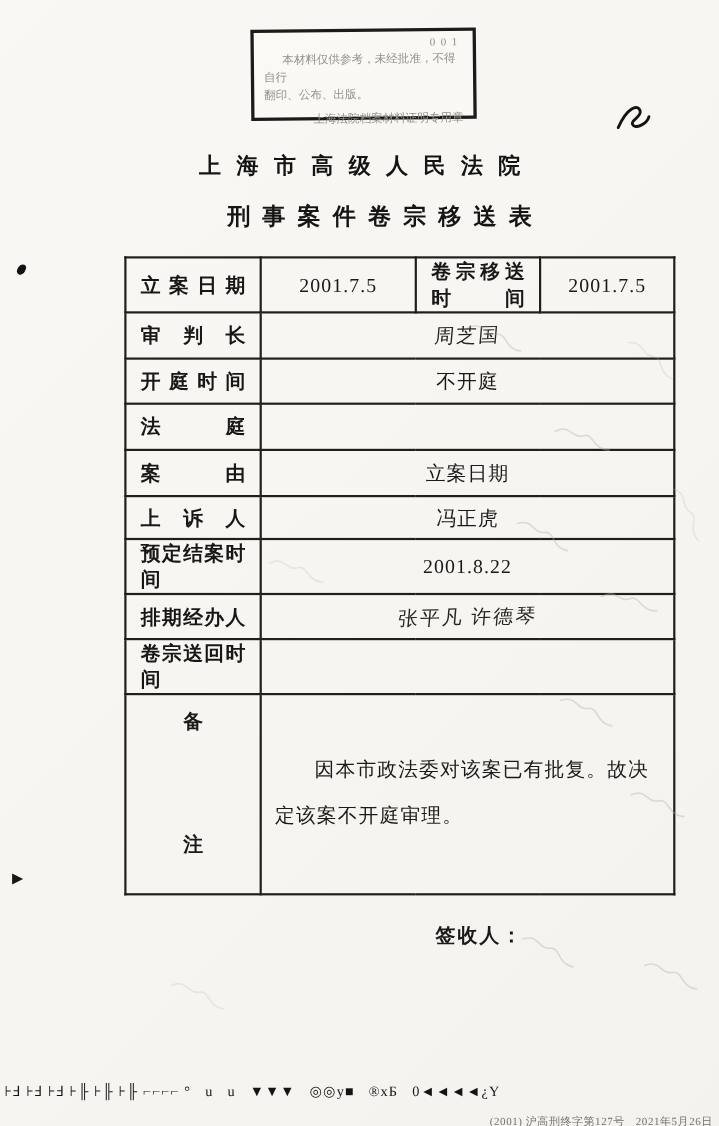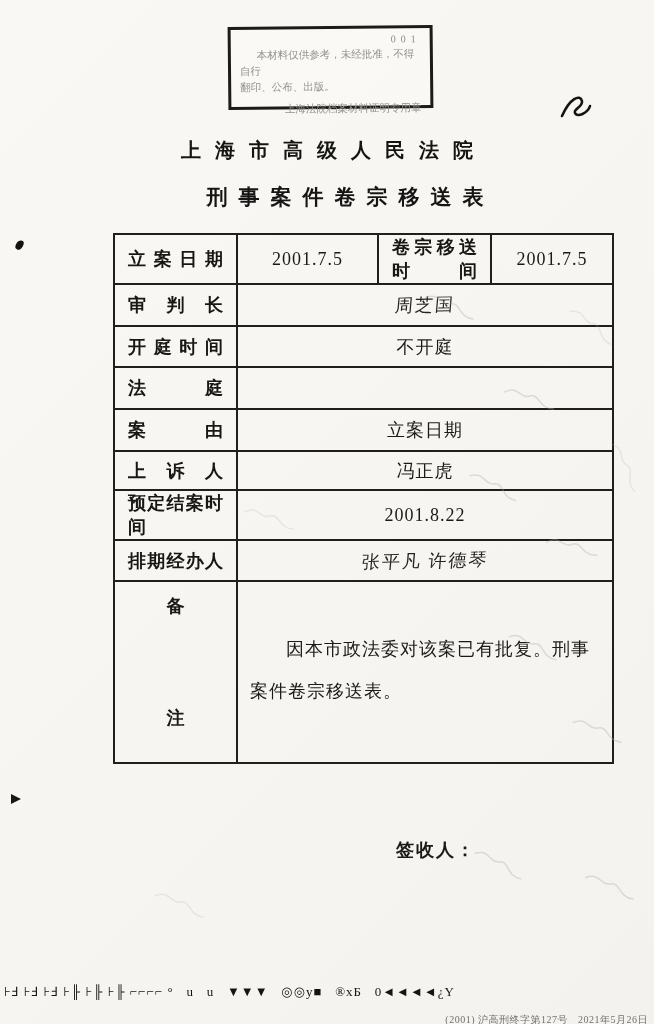--- a/index.html
+++ b/index.html
@@ -185,26 +185,30 @@
       <td class="value" colspan="3">冯正虎</td>
     </tr>
     <tr class="r8">
       <td class="label">预定结案时间</td>
       <td class="value" colspan="3">2001.8.22</td>
     </tr>
     <tr class="r9">
       <td class="label">排期经办人</td>
       <td class="value" colspan="3"><span class="hand">张平凡 许德琴</span></td>
     </tr>
+    <tr class="r10">
+      <td class="label">卷宗送回时间</td>
+      <td class="value" colspan="3"></td>
+    </tr>
     <tr class="r11">
       <td class="remark-label">
         <span class="remark-top">备</span>
         <span class="remark-bottom">注</span>
       </td>
-      <td class="remark-body" colspan="3">因本市政法委对该案已有批复。刑事案件卷宗移送表。</td>
+      <td class="remark-body" colspan="3">因本市政法委对该案已有批复。故决定该案不开庭审理。</td>
     </tr>
   </tbody>
     </table>
 
   <div class="signature">签收人：</div>
 
   <div class="artifact-strip">⊦Ⅎ ⊦Ⅎ ⊦Ⅎ ⊦╟ ⊦╟ ⊦╟ ⌐⌐⌐⌐ °   u   u   ▼▼▼   ◎◎y■   ®xБ   0◄◄◄◄¿Y</div>
 
   <div class="footer-ref">
     <span>(2001) 沪高刑终字第127号</span><span>2021年5月26日</span>

